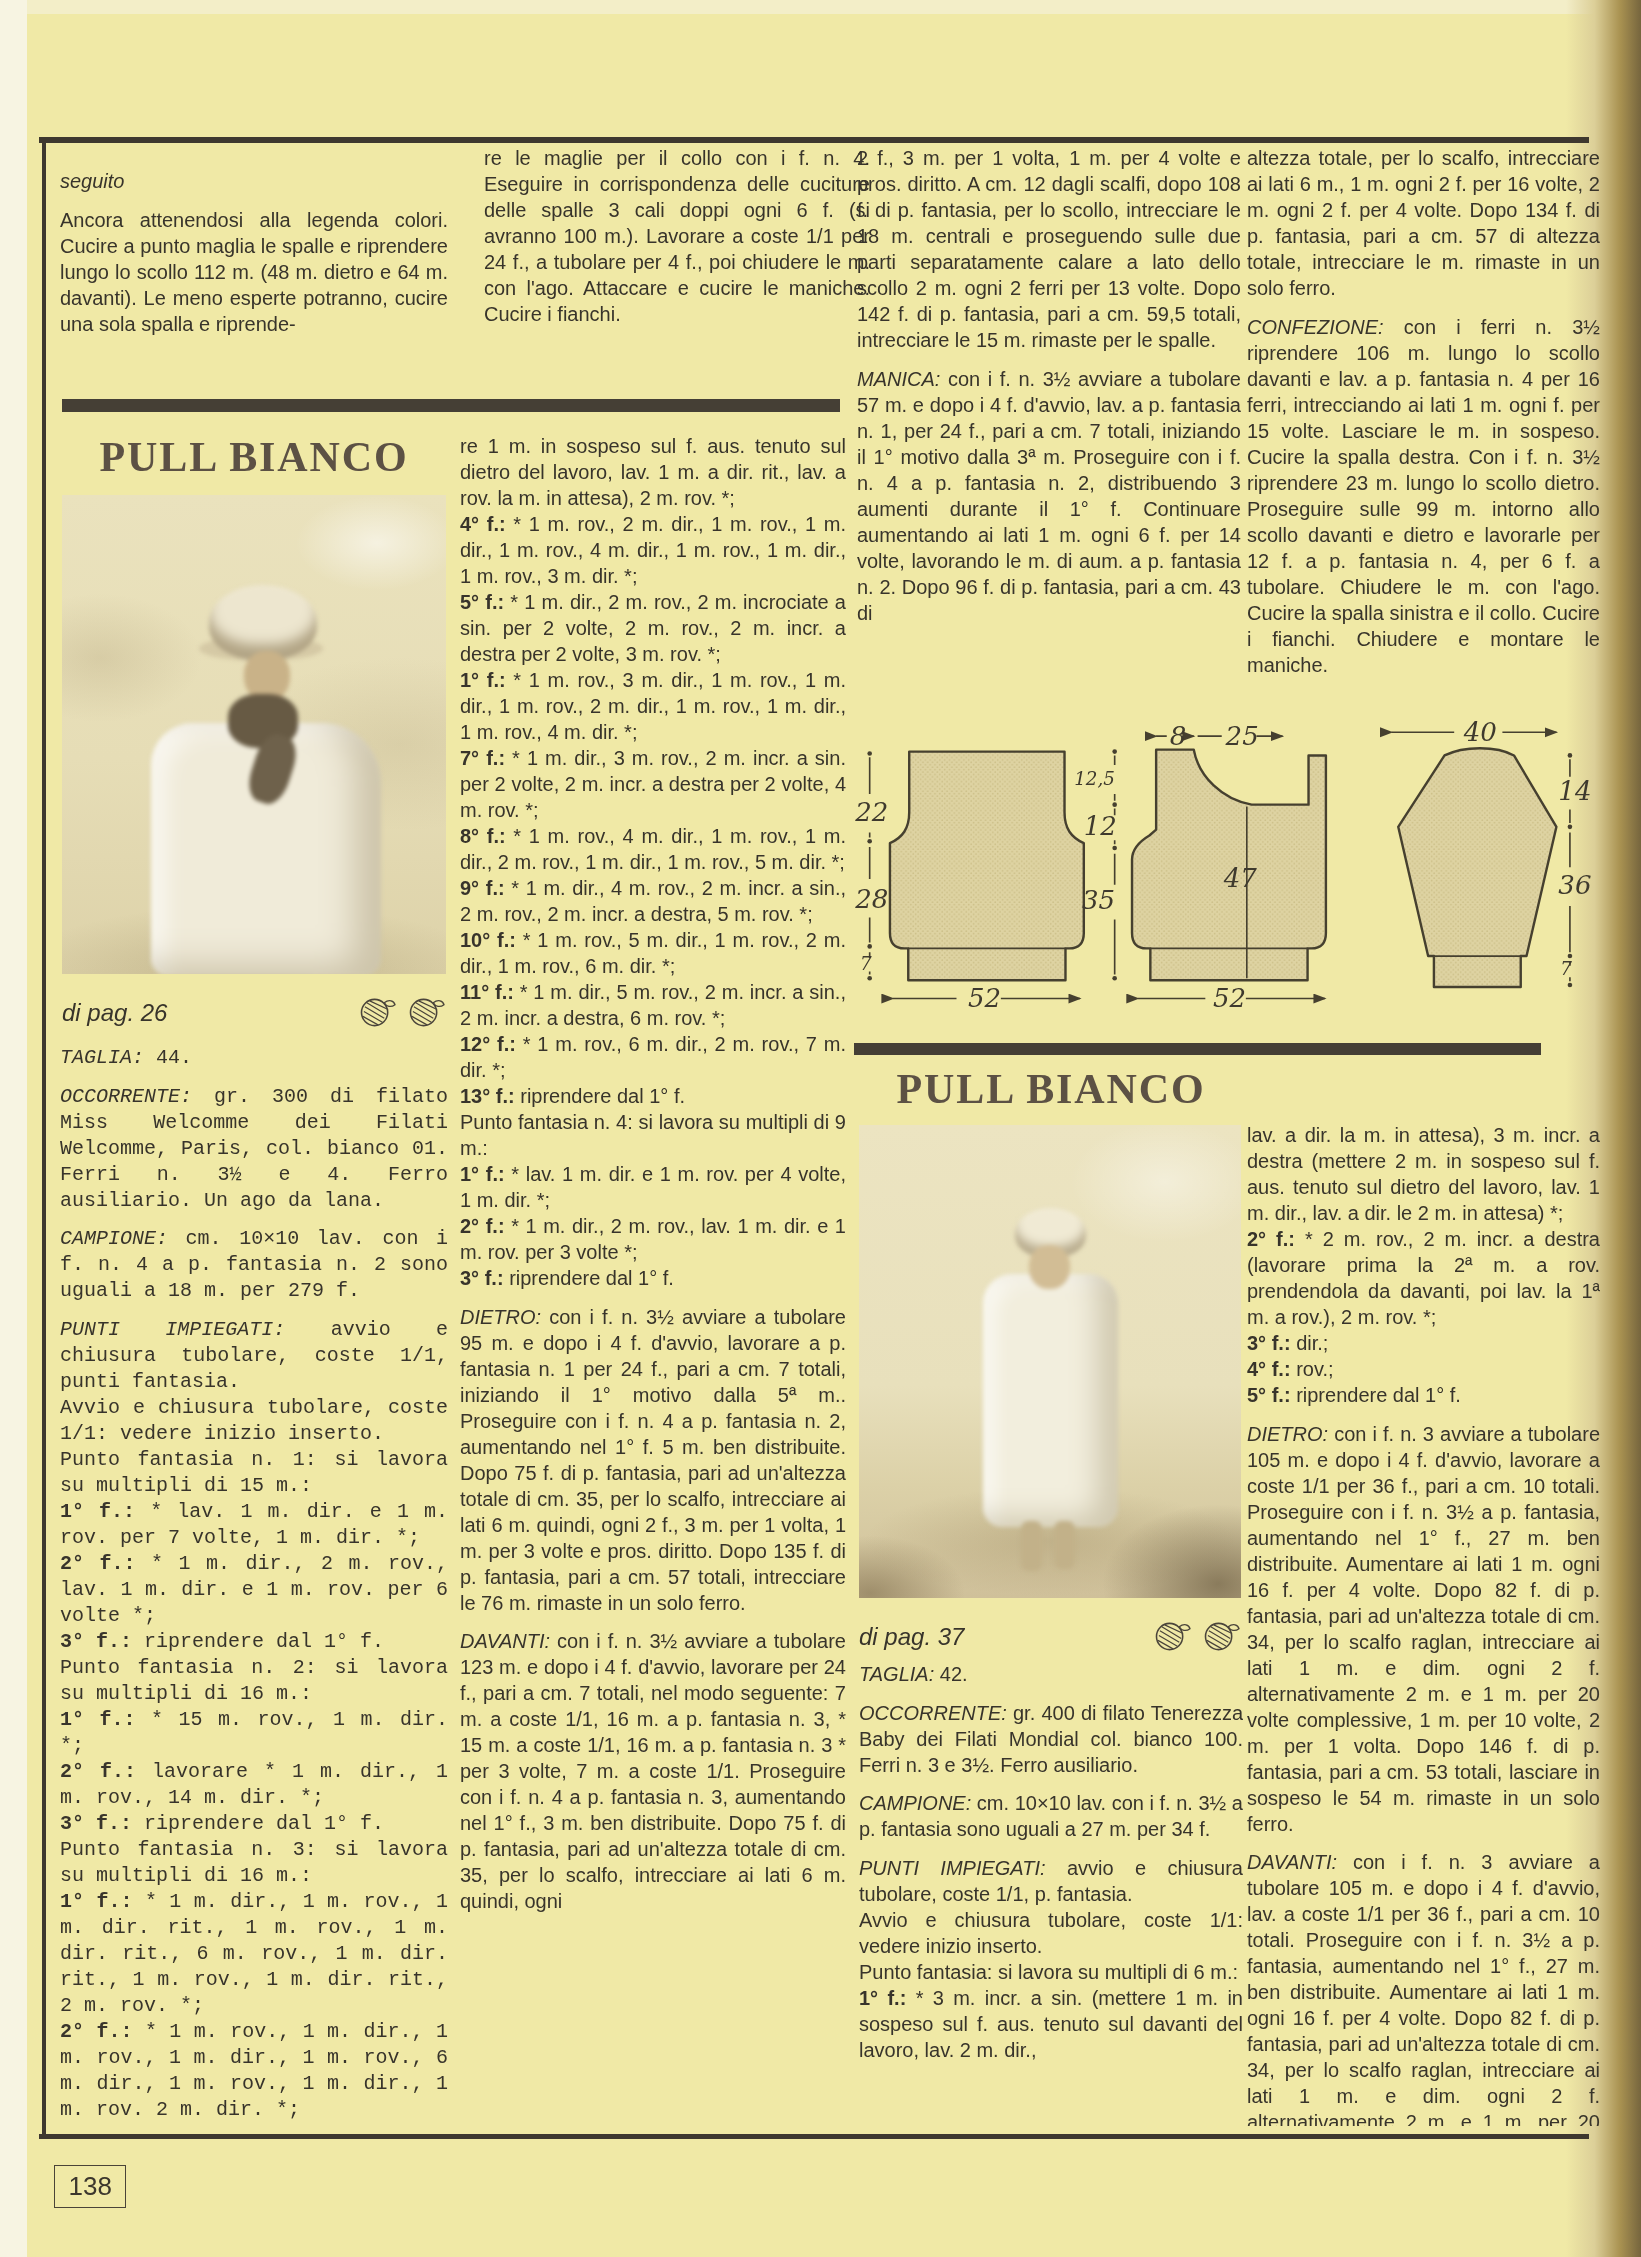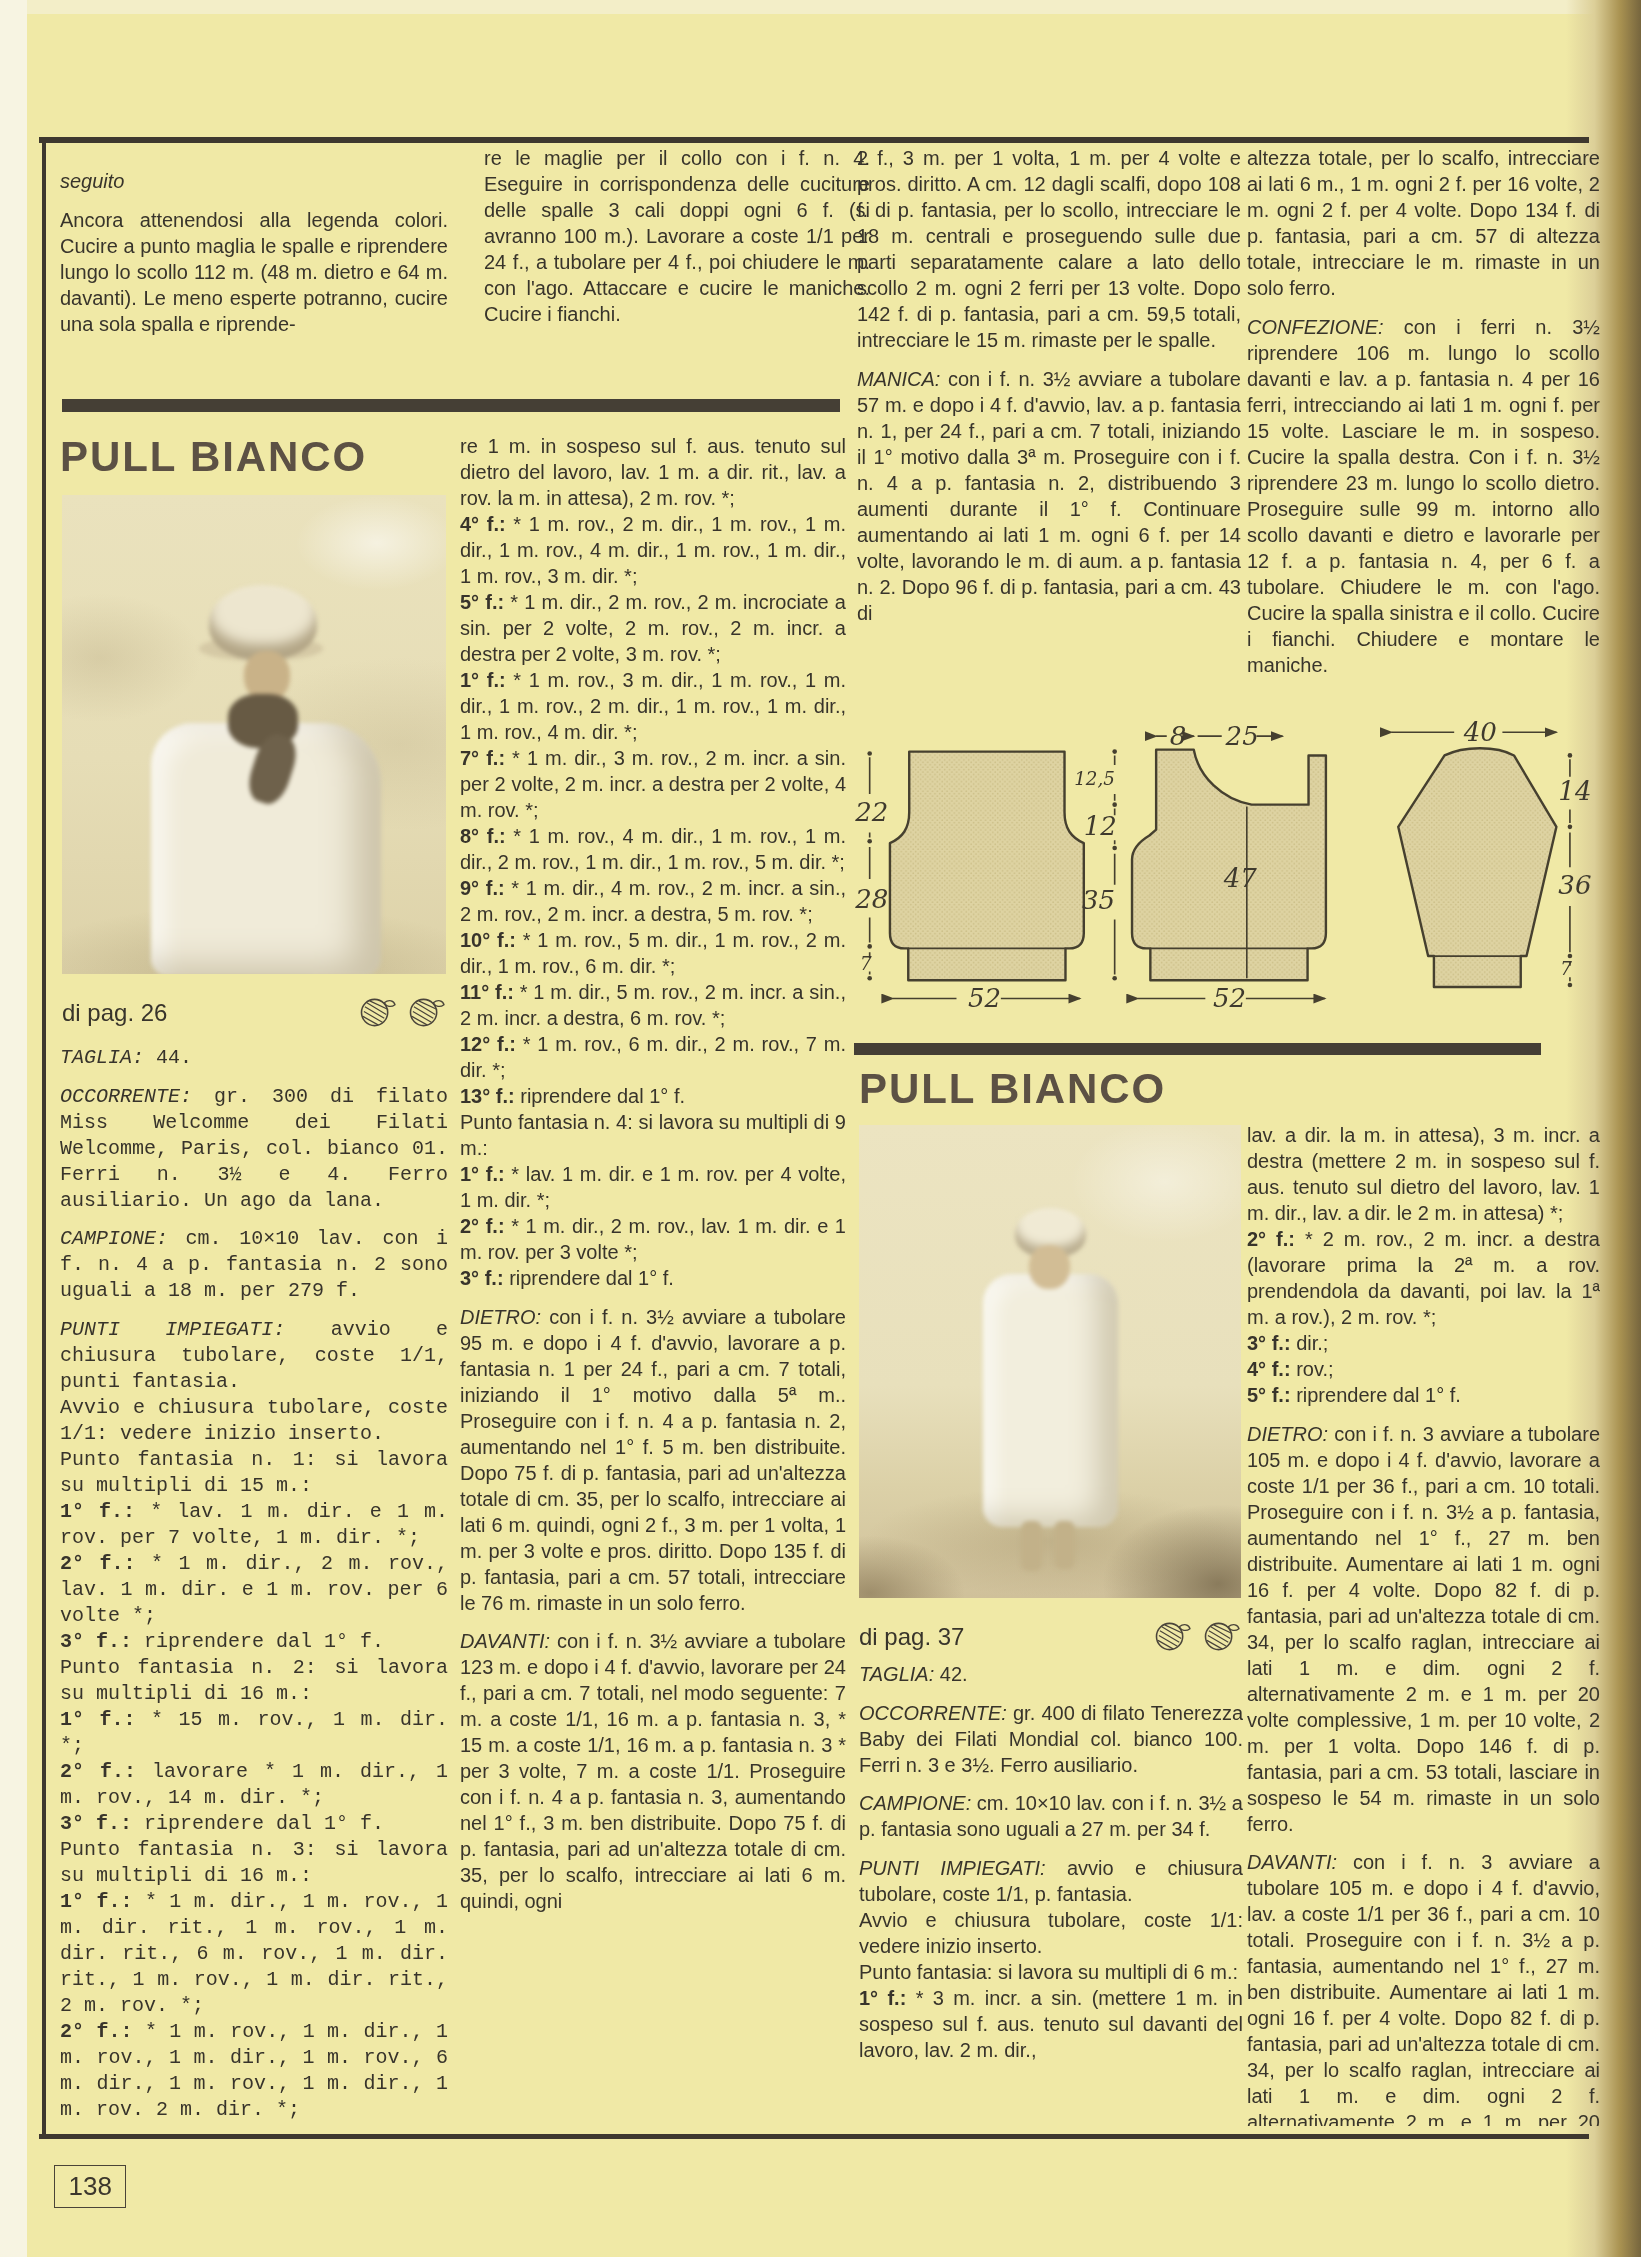--- a/index.html
+++ b/index.html
@@ -16,25 +16,25 @@
   .vrule{position:absolute;background:#3e382f;}
   .bar{position:absolute;background:#453f35;}
   
   .col{position:absolute;text-align:justify;font-size:20px;line-height:26px;overflow:hidden;}
   .para{margin:0;}
   .g{margin-top:12.6px;}
   .lead-b{font-weight:bold;}
   .lead-i{font-style:italic;}
   .ital{font-style:italic;}
   
-  .art-title{position:absolute;text-align:left;font-weight:bold;font-size:42px;
-      letter-spacing:1.9px;color:#5c5144;font-family:Liberation Sans, sans-serif;}
+  .art-title{position:absolute;text-align:center;font-weight:bold;font-size:42px;
+      letter-spacing:1.9px;color:#5c5144;font-family:Liberation Serif, serif;}
   
   .pageref{position:absolute;display:flex;justify-content:space-between;align-items:center;}
-  .pageref .ref-label{font-size:24px;}
+  .pageref .ref-label{font-style:italic;font-size:24px;}
   .pageref .icons{display:flex;gap:9.7px;}
   
   .pagenum{position:absolute;border:1.9px solid #4a4438;color:#3c372d;font-size:26px;
       padding:4.8px 13.5px;background:transparent;}
   
   .photo{position:absolute;overflow:hidden;}
   .fig{position:absolute;inset:0;filter:blur(1.9px);}
   .fig div{position:absolute;}
   
   #photo1{left:62px;top:495px;width:384px;height:479px;

